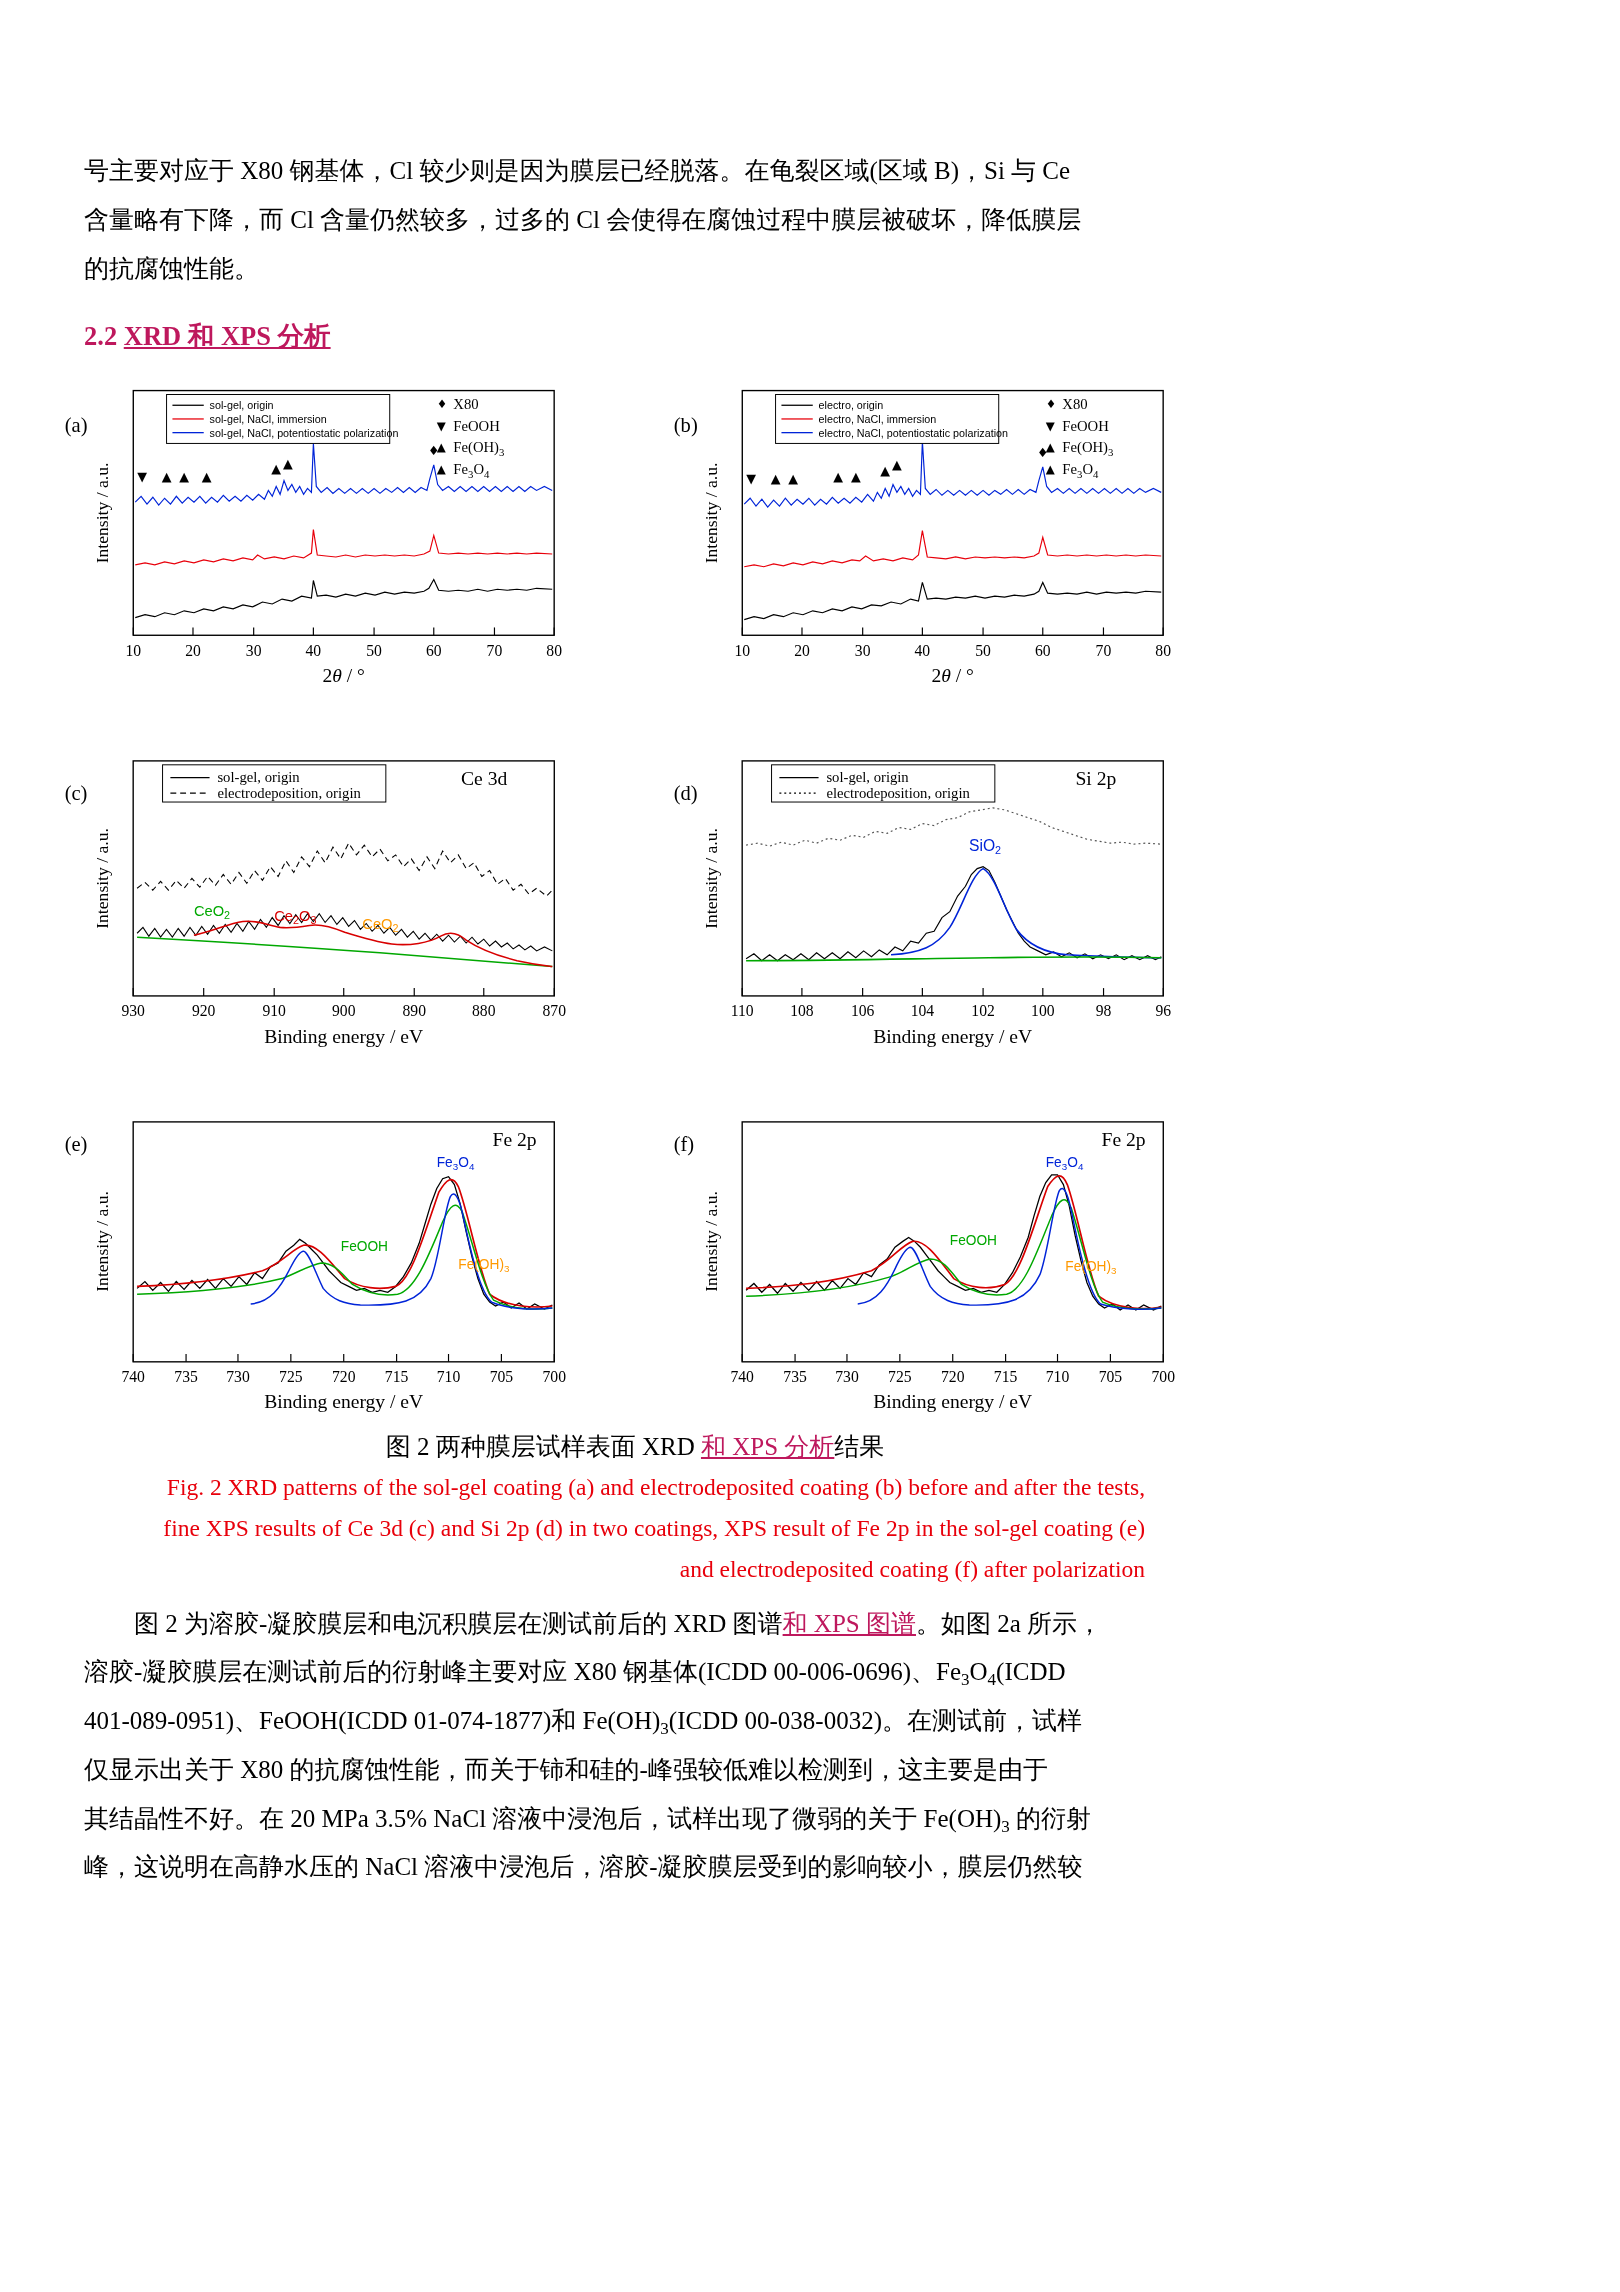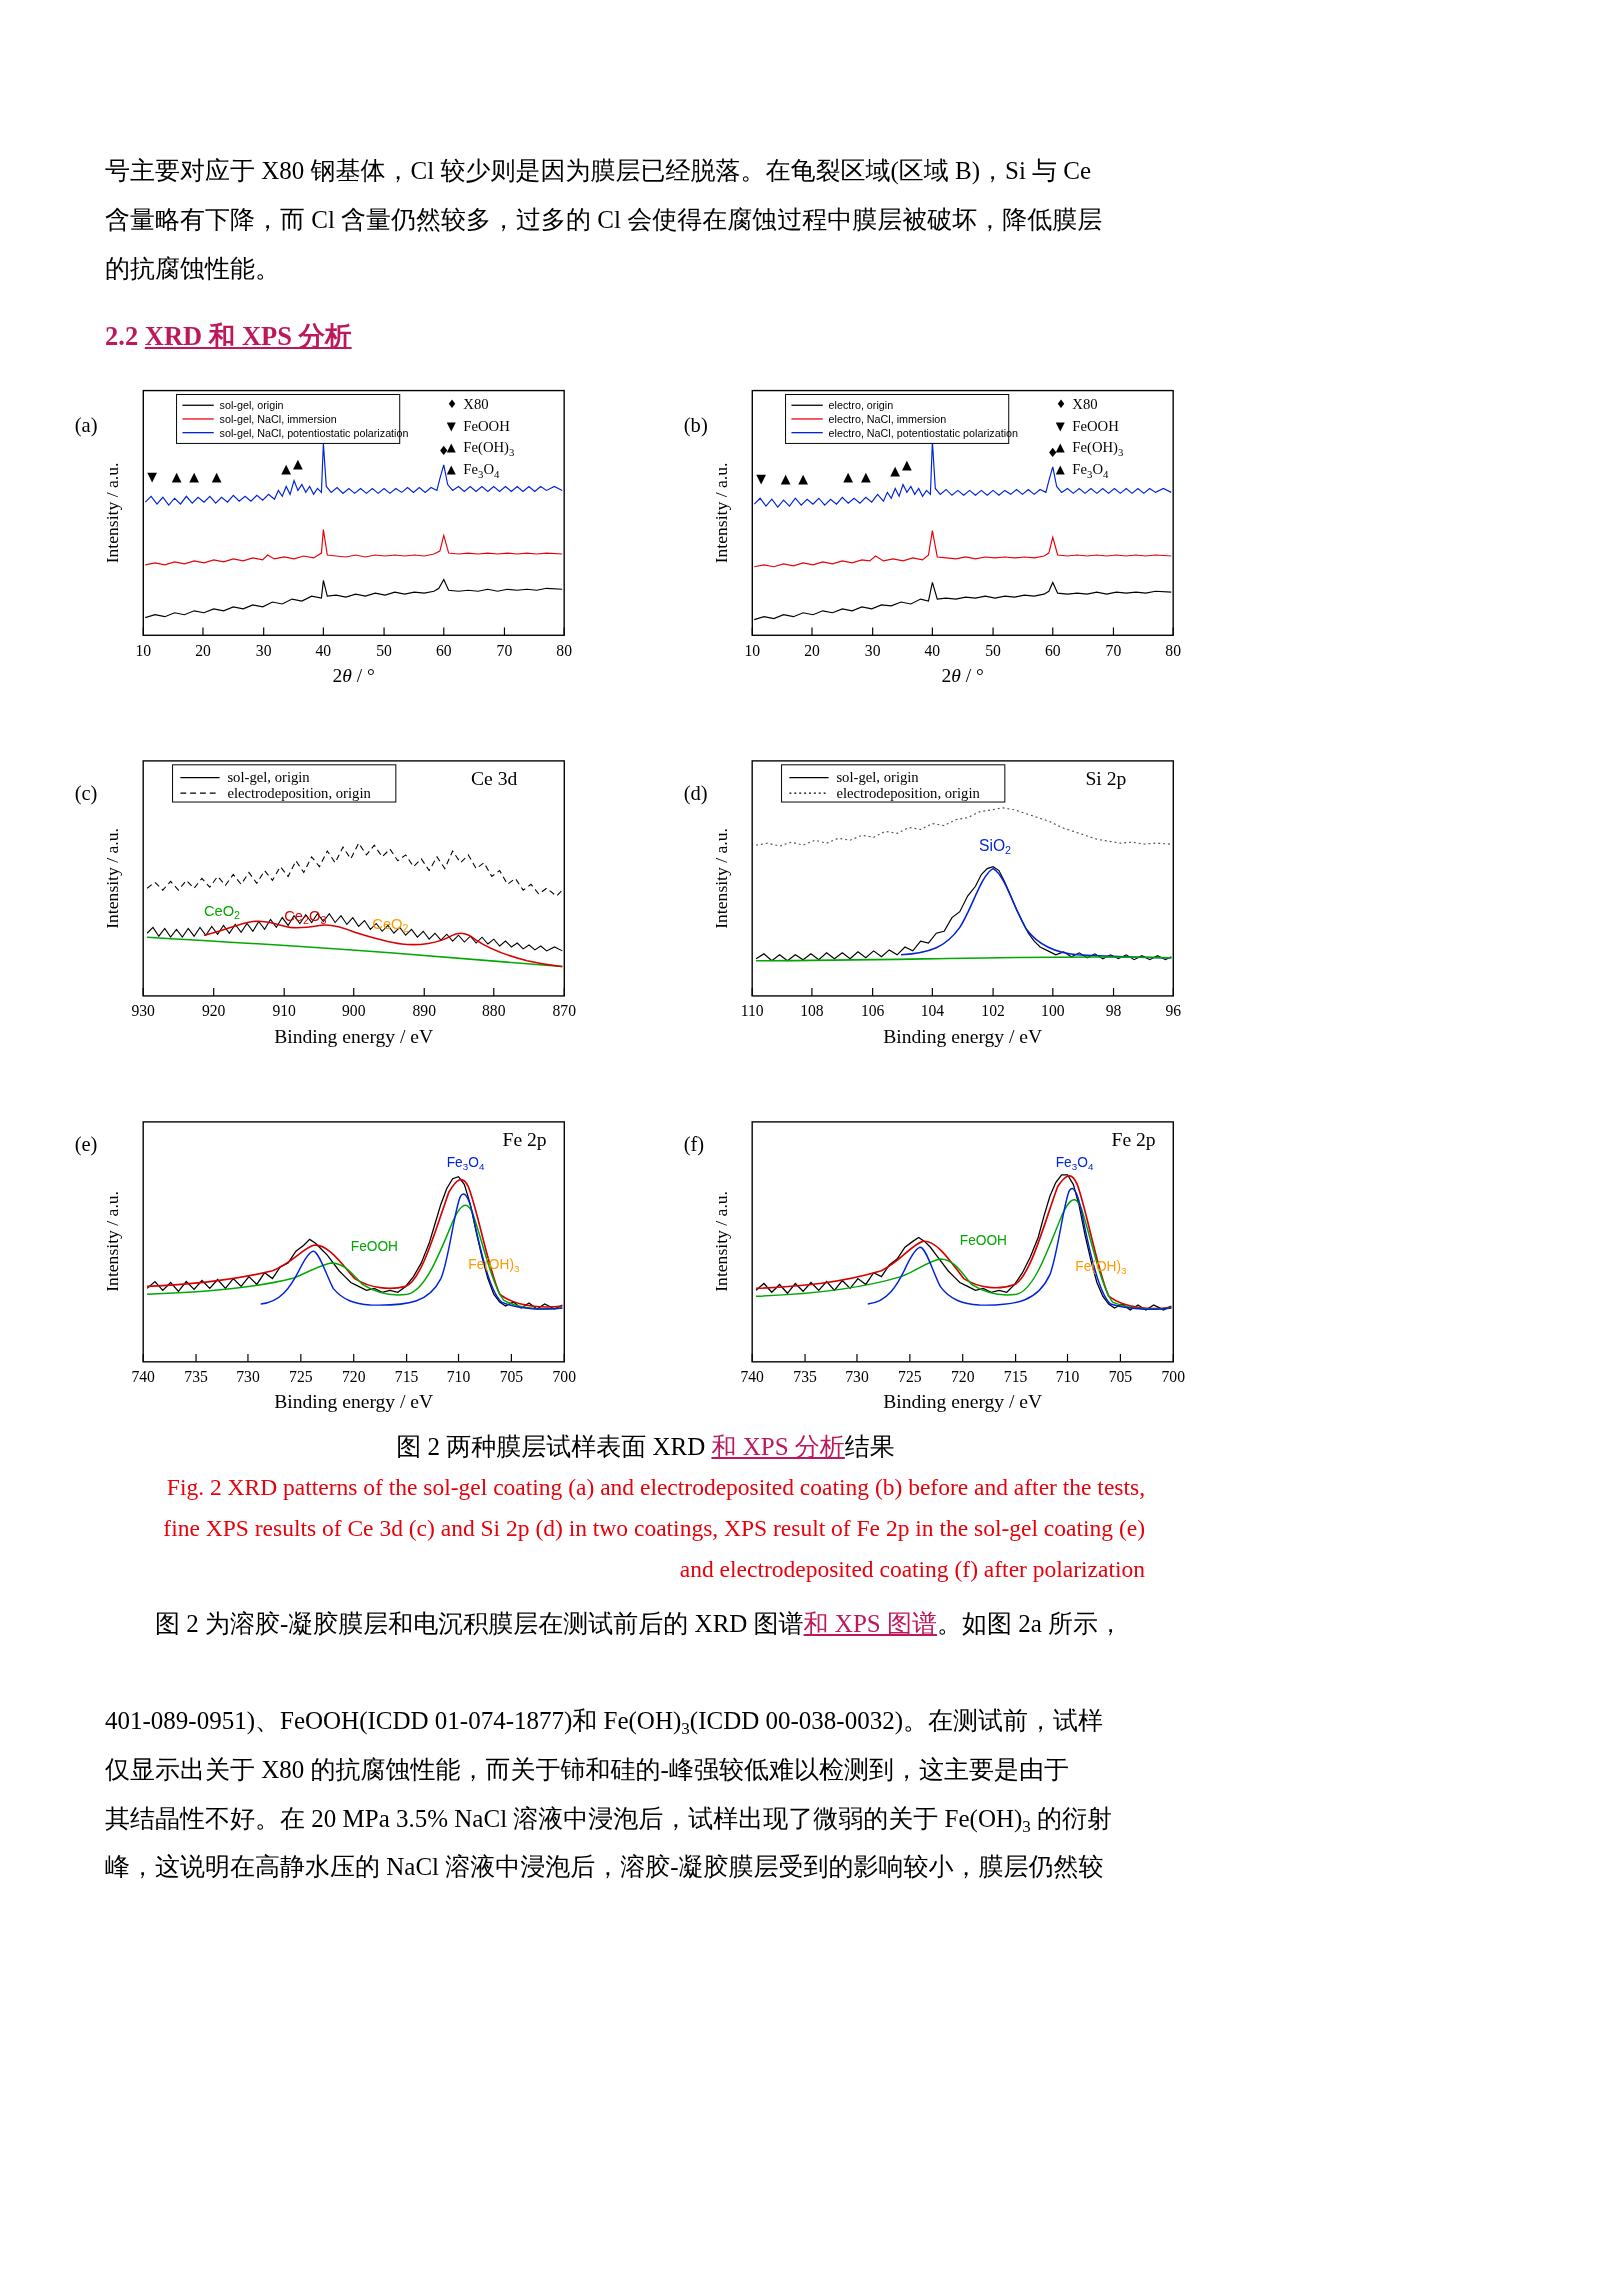--- a/index.html
+++ b/index.html
@@ -7,21 +7,21 @@
     width: 1620px;
     background: #ffffff;
     font-family: "Liberation Serif", serif;
     color: #000000;
   }
   .page {
     position: relative;
     width: 1353px;
     height: 2293px;
     box-sizing: border-box;
-    padding: 147px 167px 78px 105px;
+    padding: 147px 167px 78px 84px;
   }
   p.body-text {
     font-size: 25px;
     line-height: 1.95;
     text-align: justify;
     margin: 0 0 0 0;
     text-indent: 0;
   }
   .sec-head {
     font-size: 26.5px;
@@ -406,21 +406,21 @@
     </div>
 
     <div class="cap-cn">
       <span>图 2 两种膜层试样表面 XRD </span><span class="red">和 XPS 分析</span><span>结果</span>
     </div>
     <div class="cap-en">Fig. 2 XRD patterns of the sol-gel coating (a) and electrodeposited coating (b) before and after the tests, fine XPS results of Ce 3d (c) and Si 2p (d) in two coatings, XPS result of Fe 2p in the sol-gel coating (e) and electrodeposited coating (f) after polarization</div>
   </div>
 
   <p class="body-text tail">
     <span style="display:inline-block; width:50px;"></span><span>图 2 为溶胶-凝胶膜层和电沉积膜层在测试前后的 XRD 图谱</span><span class="red">和 XPS 图谱</span><span>。如图 2a 所示，</span><br>
-    <br>
+    <span>溶胶-凝胶膜层在测试前后的衍射峰主要对应 X80 钢基体(ICDD 00-006-0696)、Fe<sub>3</sub>O<sub>4</sub>(ICDD</span><br>
     <span>401-089-0951)、FeOOH(ICDD 01-074-1877)和 Fe(OH)<sub>3</sub>(ICDD 00-038-0032)。在测试前，试样</span><br>
     <span>仅显示出关于 X80 的抗腐蚀性能，而关于铈和硅的-峰强较低难以检测到，这主要是由于</span><br>
     <span>其结晶性不好。在 20 MPa 3.5% NaCl 溶液中浸泡后，试样出现了微弱的关于 Fe(OH)<sub>3</sub> 的衍射</span><br>
     <span>峰，这说明在高静水压的 NaCl 溶液中浸泡后，溶胶-凝胶膜层受到的影响较小，膜层仍然较</span>
   </p>
 
 </div>
 
 
 </body></html>

